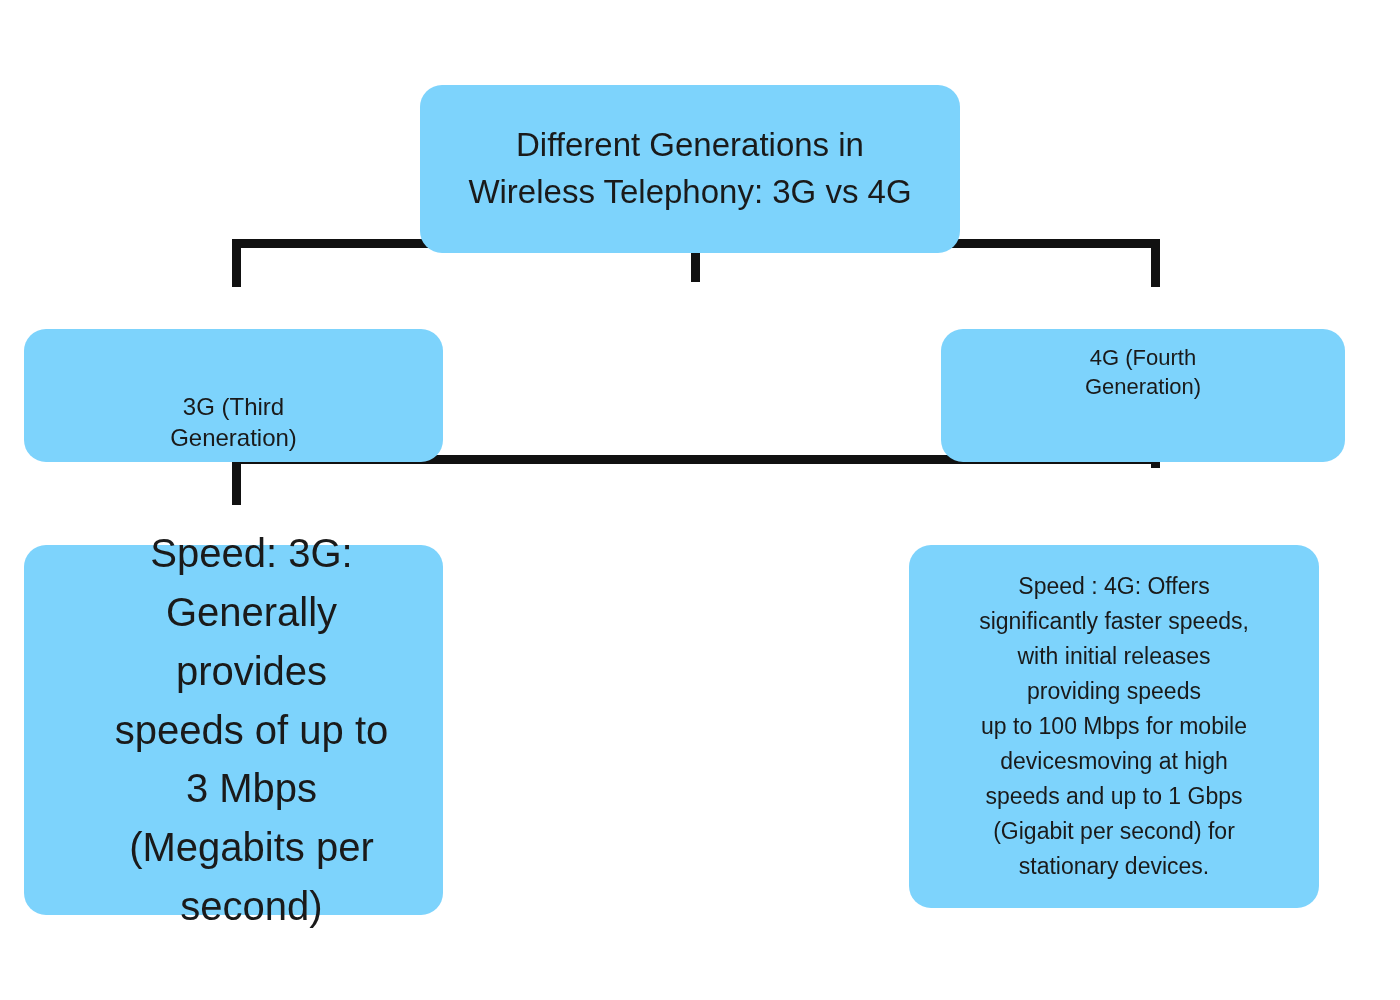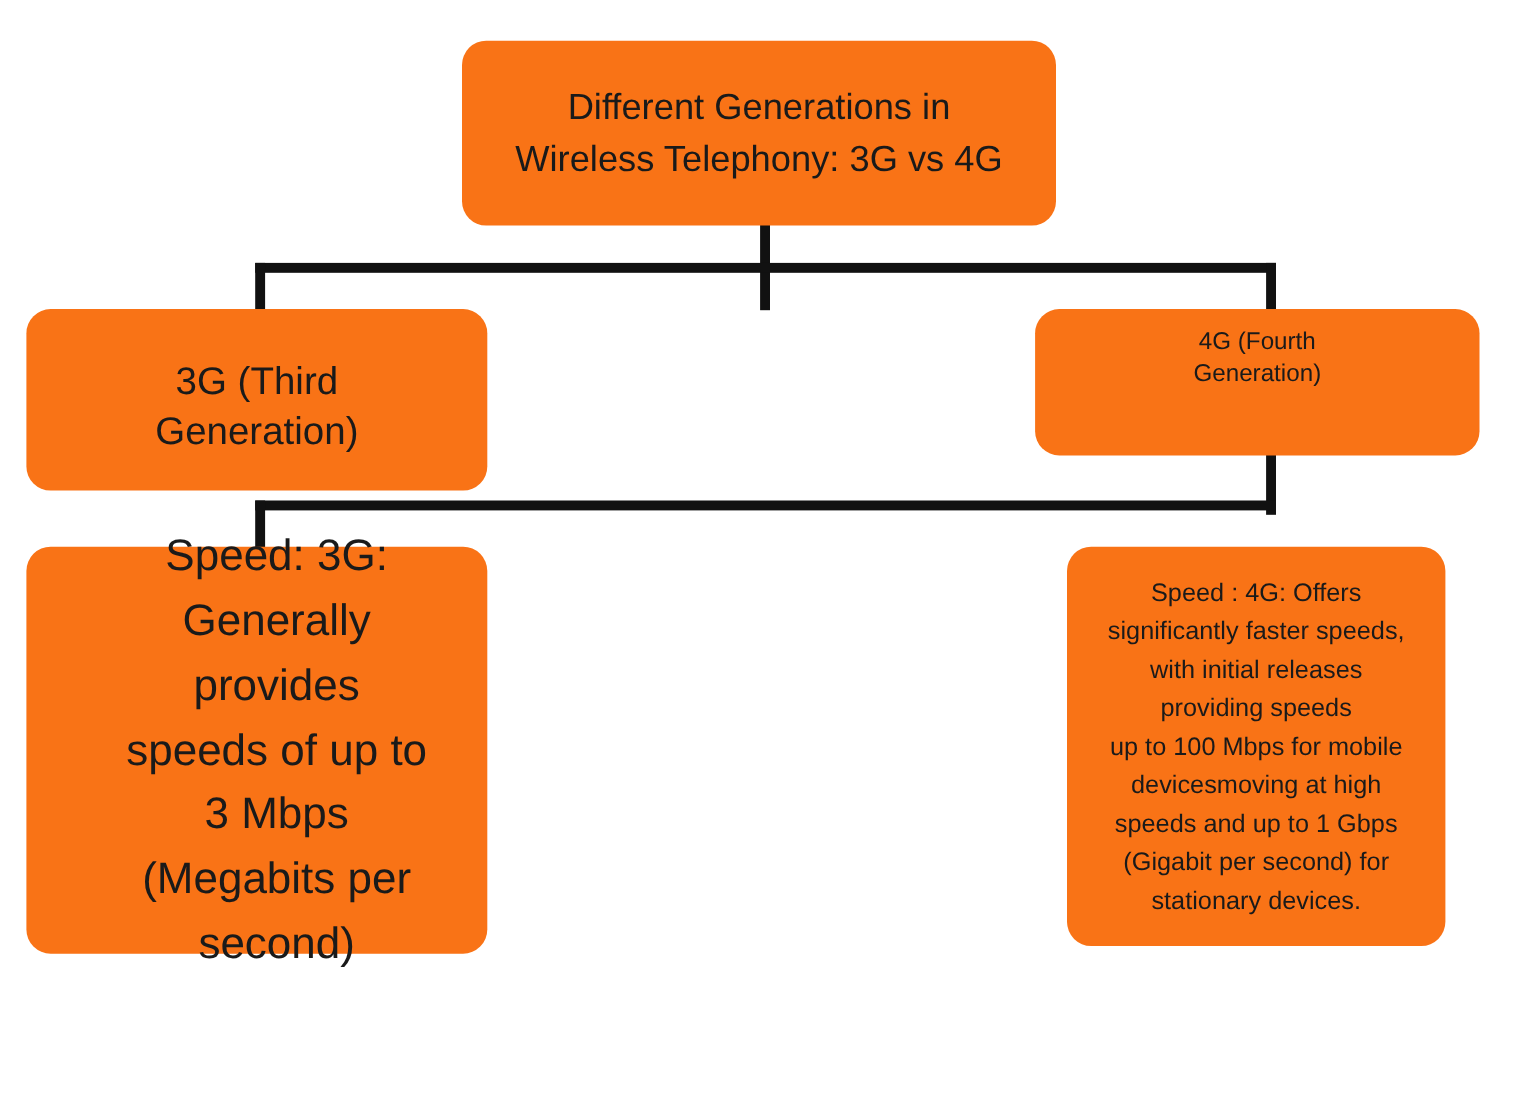--- a/index.html
+++ b/index.html
@@ -15,29 +15,30 @@
     position: relative;
     width: 1400px;
     height: 1000px;
     background: #ffffff;
     overflow: hidden;
   }
 
   
   .node {
     position: absolute;
-    background: #f97316;
+    background: #7dd3fc;
     border-radius: 22px;
     box-sizing: border-box;
     display: flex;
     align-items: center;
     justify-content: center;
     text-align: center;
     color: #1a1a1a;
     z-index: 2;
+    margin-top: 48px;
   }
   .node .node-text {
     display: block;
     width: 100%;
     white-space: pre-line;
     line-height: 1.32;
   }
 
   #node-root {
     left: 420px;
@@ -45,24 +46,24 @@
     width: 540px;
     height: 168px;
     font-size: 33px;
   }
   #node-root .node-text { line-height: 1.42; }
 
   #node-3g {
     left: 24px;
     top: 281px;
     width: 419px;
-    height: 165px;
-    font-size: 35px;
+    height: 133px;
+    font-size: 24px;
     align-items: flex-end;
-    padding-bottom: 30px;
+    padding-bottom: 8px;
   }
 
   #node-4g {
     left: 941px;
     top: 281px;
     width: 404px;
     height: 133px;
     font-size: 22px;
     align-items: flex-start;
     padding-top: 14px;
@@ -72,23 +73,23 @@
     left: 24px;
     top: 497px;
     width: 419px;
     height: 370px;
     font-size: 40px;
     padding-left: 36px;
   }
   #node-3g-detail .node-text { line-height: 1.47; }
 
   #node-4g-detail {
-    left: 970px;
+    left: 909px;
     top: 497px;
-    width: 344px;
+    width: 410px;
     height: 363px;
     font-size: 23px;
   }
   #node-4g-detail .node-text { line-height: 1.52; }
 
   
   .conn {
     position: absolute;
     background: #111111;
     z-index: 1;

